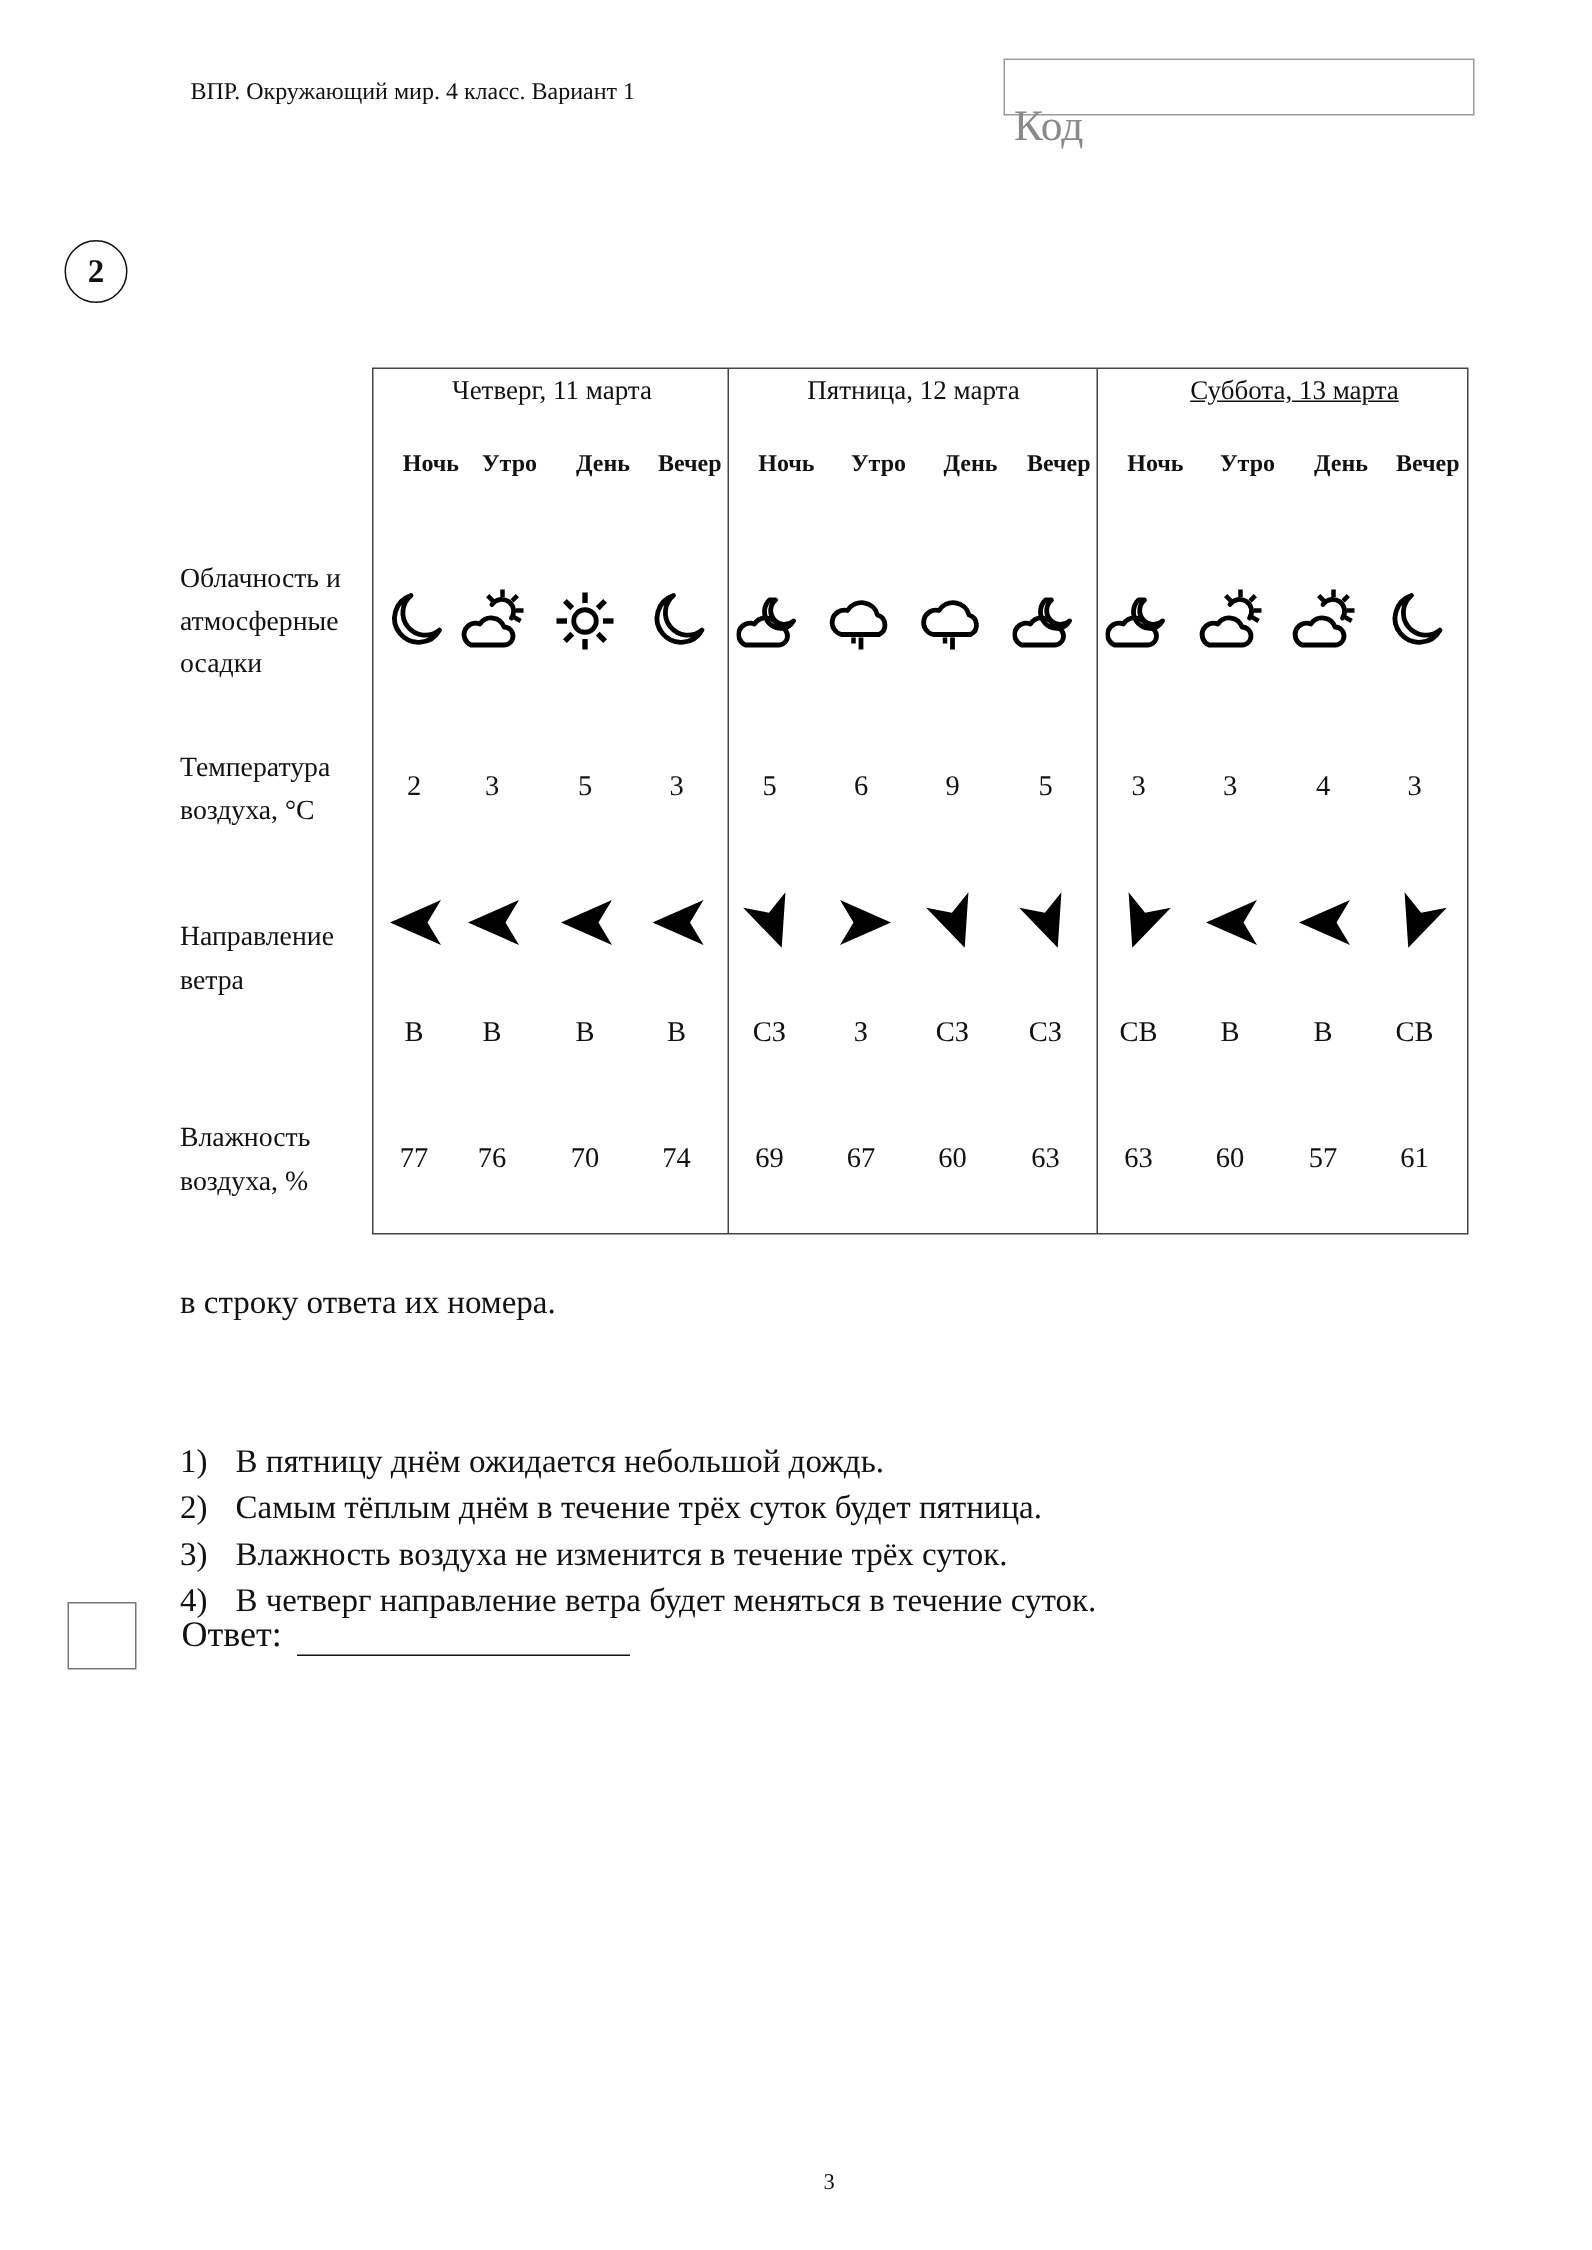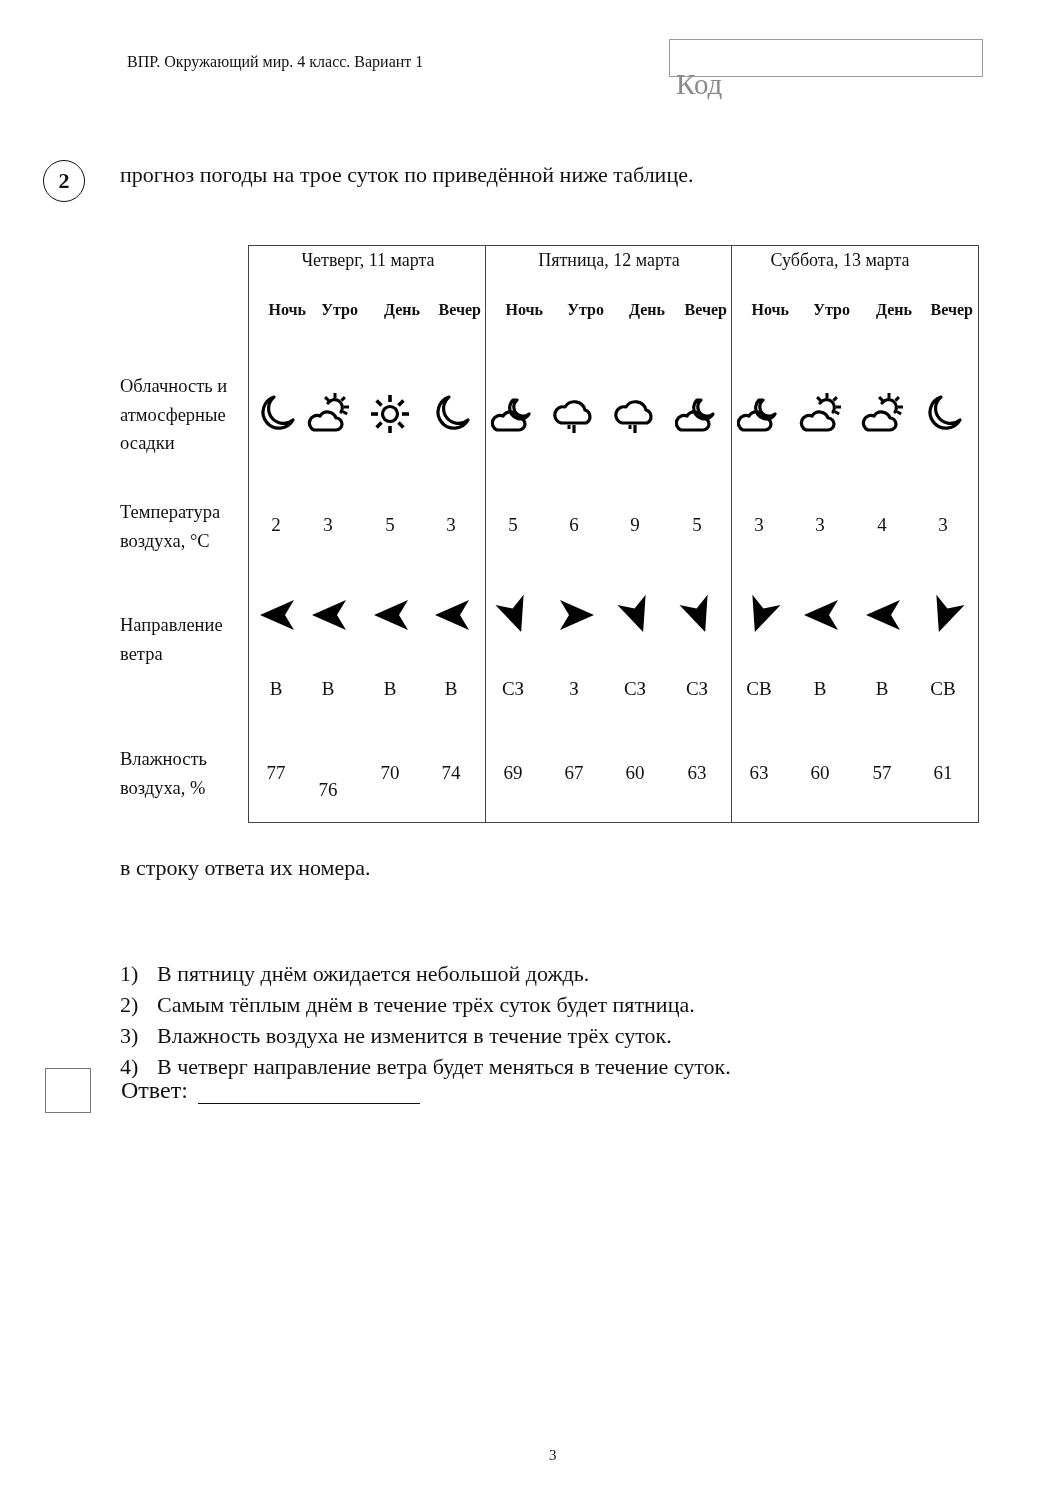--- a/index.html
+++ b/index.html
@@ -57,21 +57,20 @@
 </head>
 <body>
 
 <div class="abs header-title">ВПР. Окружающий мир. 4 класс. Вариант 1</div>
 <div class="abs code-box">
   <span>Код</span>
 </div>
 
 <div class="abs task-num">2</div>
 <div class="abs intro">
-  <span>прогноз погоды на трое суток по приведённой ниже таблице.</span>
 </div>
 
 <div class="row-label" style="top:372px">
   <div>Облачность и</div>
   <div>атмосферные</div>
   <div>осадки</div>
 </div>
 <div class="row-label" style="top:498px">
   <div>Температура</div>
   <div>воздуха, °С</div>
@@ -111,21 +110,21 @@
         <line x1="36.8" y1="19.5" x2="41.1" y2="22.0" stroke="#000" stroke-width="3"></line>
         <path d="M8 38 H30 A6 6 0 0 0 30 26 A9 9 0 0 0 14 24 A7 7 0 0 0 8 38 Z" stroke="#000" stroke-width="3.2" fill="none" stroke-linecap="round" stroke-linejoin="round"></path>
       </svg></div>
     <div class="cell" style="left: 59px; top: 268px; width: 40px;">3</div>
     <div class="arrow-cell" style="left: 59px; top: 347px; width: 44px;"><svg viewBox="0 0 44 44" width="44" height="44">
         <g transform="rotate(180 22 22)">
           <path d="M40 22 L6 7 L15 22 L6 37 Z" fill="#000"></path>
         </g>
       </svg></div>
     <div class="cell" style="left: 57px; top: 432px; width: 44px;">В</div>
-    <div class="cell" style="left: 57px; top: 533px; width: 44px; text-align: center;">76</div>
+    <div class="cell" style="left: 57px; top: 516px; width: 44px; text-align: center;">76</div>
     <div class="period" style="left: 111px; top: 55px; width: 60px;">День</div>
     <div class="icon-cell" style="left: 119px; top: 146px; width: 44px;"><svg viewBox="0 0 44 44" width="44" height="44">
         <circle cx="22" cy="22" r="7.5" stroke="#000" stroke-width="3.2" fill="none" stroke-linecap="round" stroke-linejoin="round"></circle>
         <line x1="34.0" y1="22.0" x2="41.0" y2="22.0" stroke="#000" stroke-width="3.6" stroke-linecap="butt"></line>
         <line x1="30.5" y1="30.5" x2="35.4" y2="35.4" stroke="#000" stroke-width="3.6" stroke-linecap="butt"></line>
         <line x1="22.0" y1="34.0" x2="22.0" y2="41.0" stroke="#000" stroke-width="3.6" stroke-linecap="butt"></line>
         <line x1="13.5" y1="30.5" x2="8.6" y2="35.4" stroke="#000" stroke-width="3.6" stroke-linecap="butt"></line>
         <line x1="10.0" y1="22.0" x2="3.0" y2="22.0" stroke="#000" stroke-width="3.6" stroke-linecap="butt"></line>
         <line x1="13.5" y1="13.5" x2="8.6" y2="8.6" stroke="#000" stroke-width="3.6" stroke-linecap="butt"></line>
         <line x1="22.0" y1="10.0" x2="22.0" y2="3.0" stroke="#000" stroke-width="3.6" stroke-linecap="butt"></line>
@@ -199,21 +198,21 @@
         <path d="M6 38 H28 A6 6 0 0 0 28 26 A9 9 0 0 0 12 24 A7 7 0 0 0 6 38 Z" stroke="#000" stroke-width="3.2" fill="none" stroke-linecap="round" stroke-linejoin="round"></path>
       </svg></div>
     <div class="cell" style="left: 428px; top: 268px; width: 40px;">5</div>
     <div class="arrow-cell" style="left: 428px; top: 347px; width: 44px;"><svg viewBox="0 0 44 44" width="44" height="44">
         <g transform="rotate(70 22 22)">
           <path d="M40 22 L6 7 L15 22 L6 37 Z" fill="#000"></path>
         </g>
       </svg></div>
     <div class="cell" style="left: 426px; top: 432px; width: 44px;">СЗ</div>
     <div class="cell" style="left: 426px; top: 516px; width: 44px;">63</div>
-    <div class="day-head" style="left: 471px; top: 4px; width: 240px;">Суббота, 13 марта</div>
+    <div class="day-head" style="left: 494px; top: 4px; width: 240px; text-decoration: underline;">Суббота, 13 марта</div>
     <div class="period" style="left: 480px; top: 55px; width: 60px;">Ночь</div>
     <div class="icon-cell" style="left: 488px; top: 146px; width: 44px;"><svg viewBox="0 0 44 44" width="44" height="44">
         <path d="M22 8 A11 11 0 0 0 34 26 A9 9 0 0 0 38 22 A8 8 0 0 1 26 8 Z" stroke="#000" stroke-width="3.2" fill="none" stroke-linecap="round" stroke-linejoin="round"></path>
         <path d="M6 38 H28 A6 6 0 0 0 28 26 A9 9 0 0 0 12 24 A7 7 0 0 0 6 38 Z" stroke="#000" stroke-width="3.2" fill="none" stroke-linecap="round" stroke-linejoin="round"></path>
       </svg></div>
     <div class="cell" style="left: 490px; top: 268px; width: 40px;">3</div>
     <div class="arrow-cell" style="left: 490px; top: 347px; width: 44px;"><svg viewBox="0 0 44 44" width="44" height="44">
         <g transform="rotate(110 22 22)">
           <path d="M40 22 L6 7 L15 22 L6 37 Z" fill="#000"></path>
         </g>

